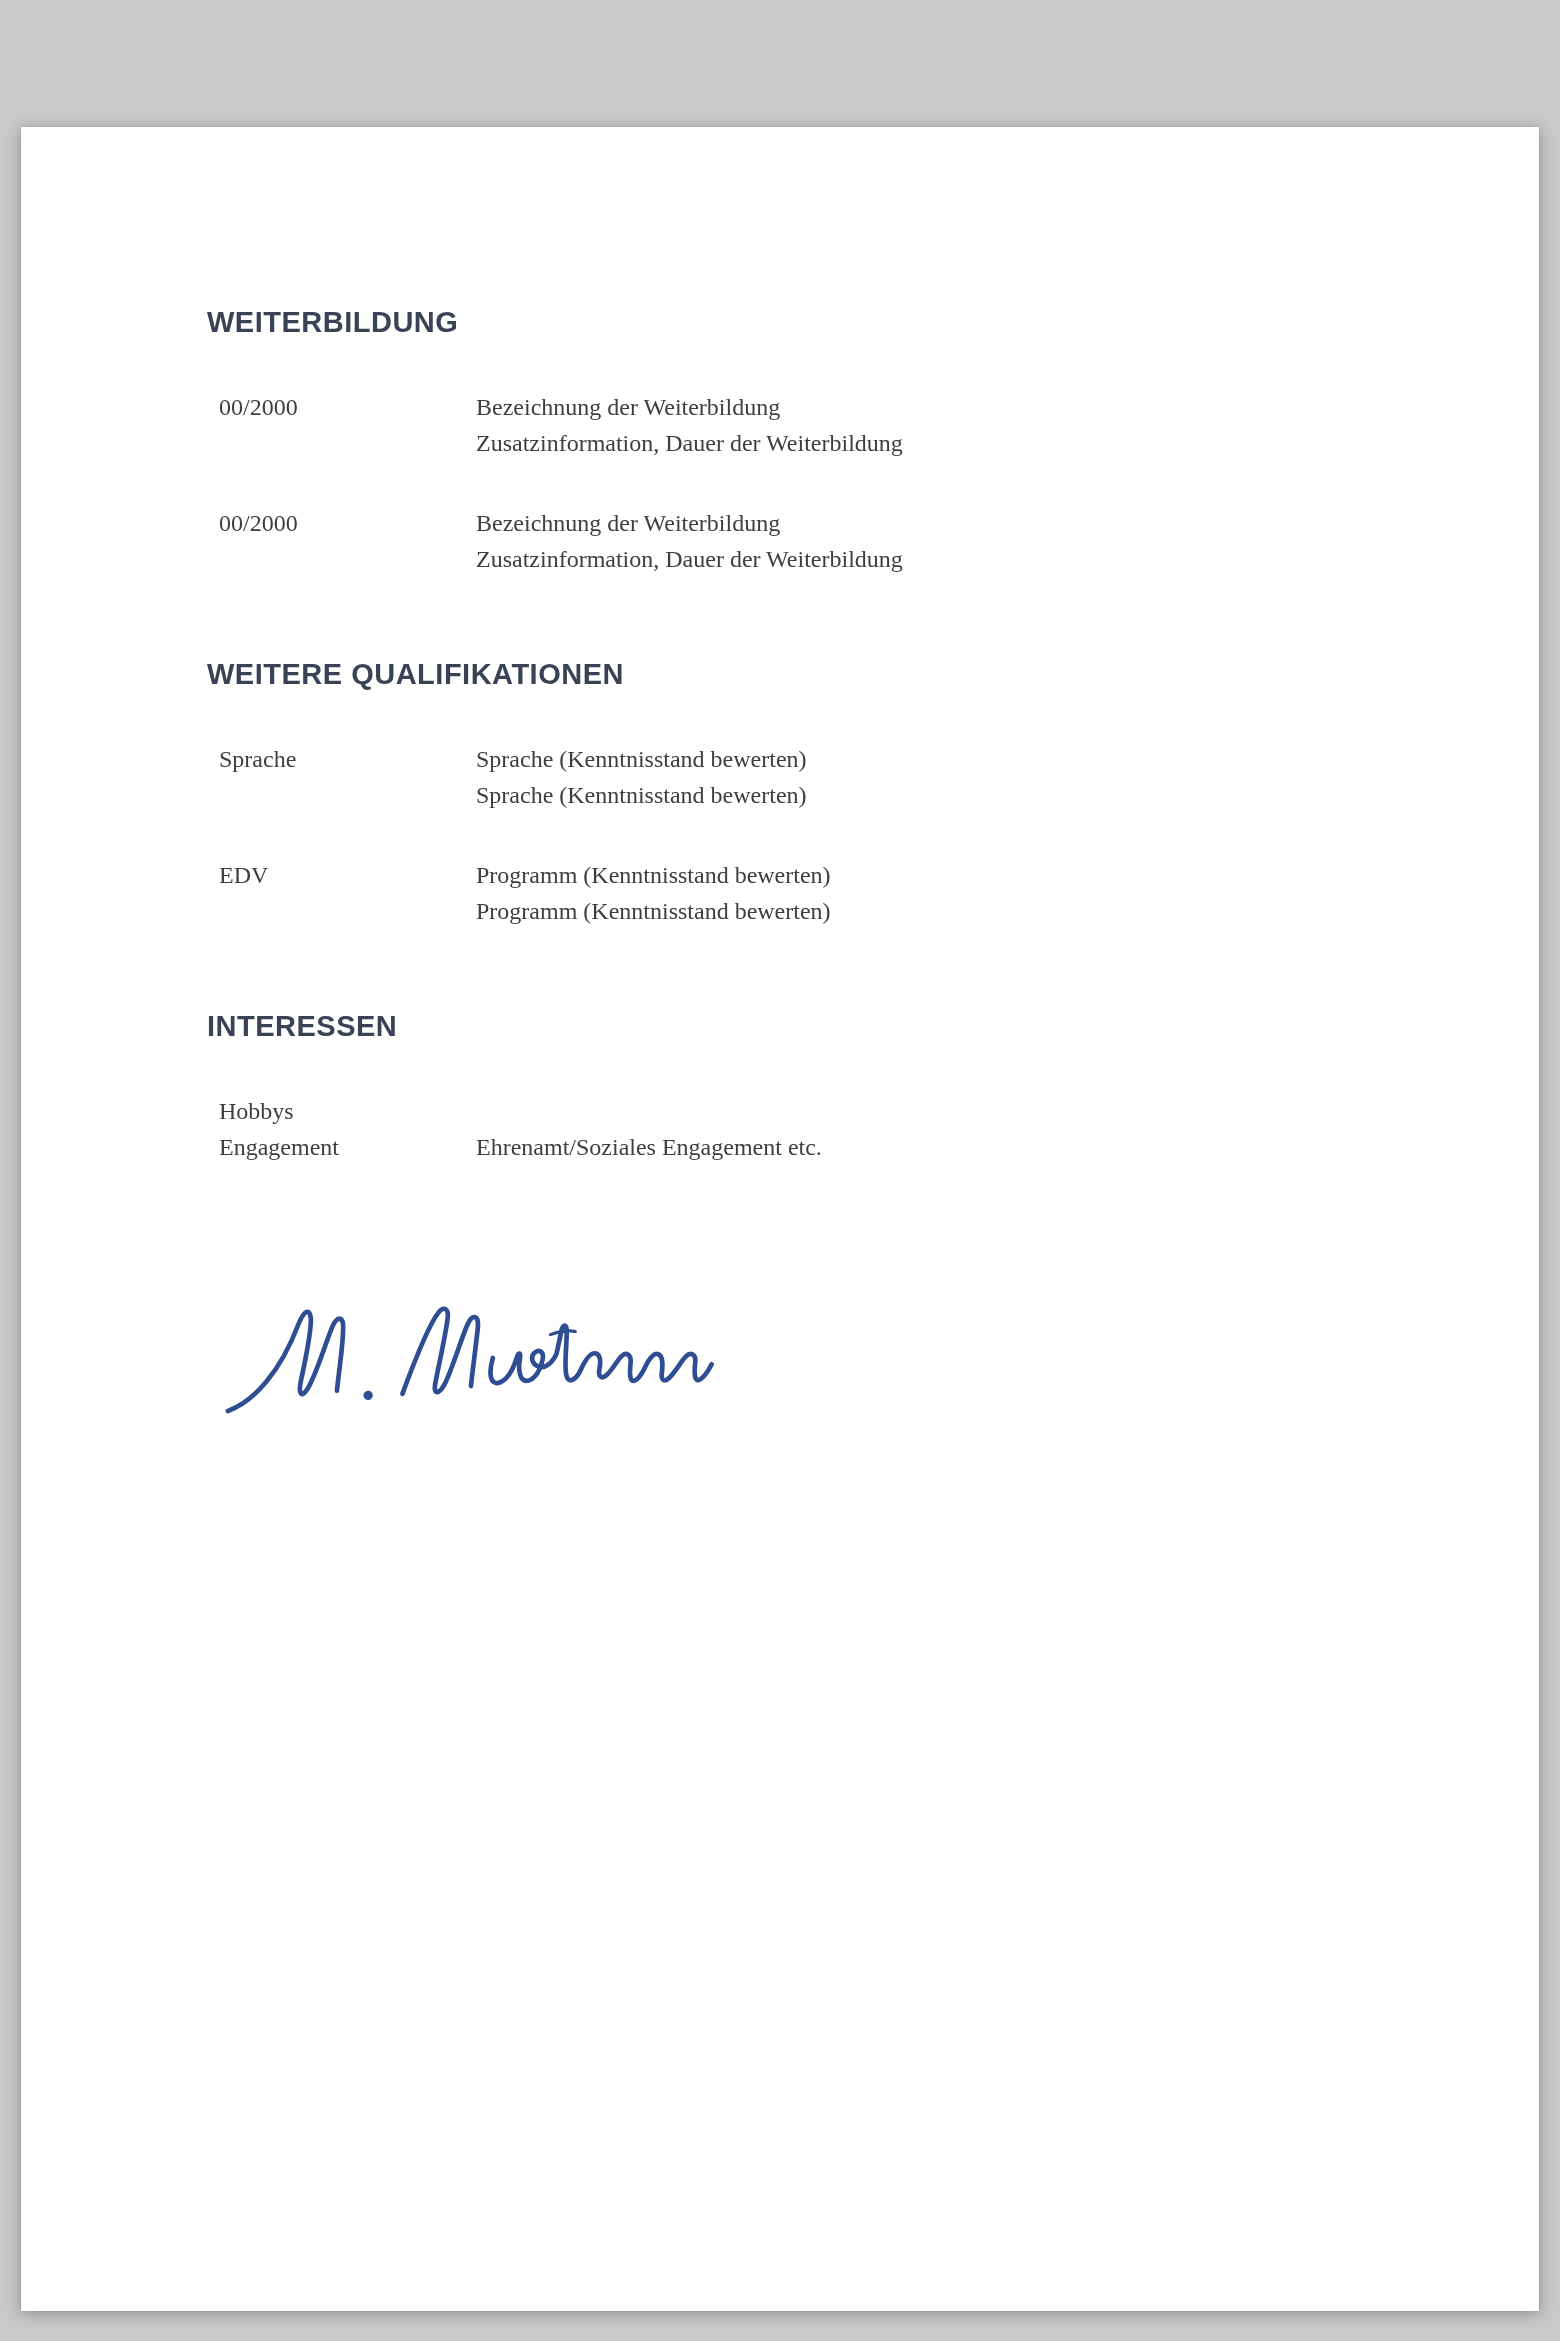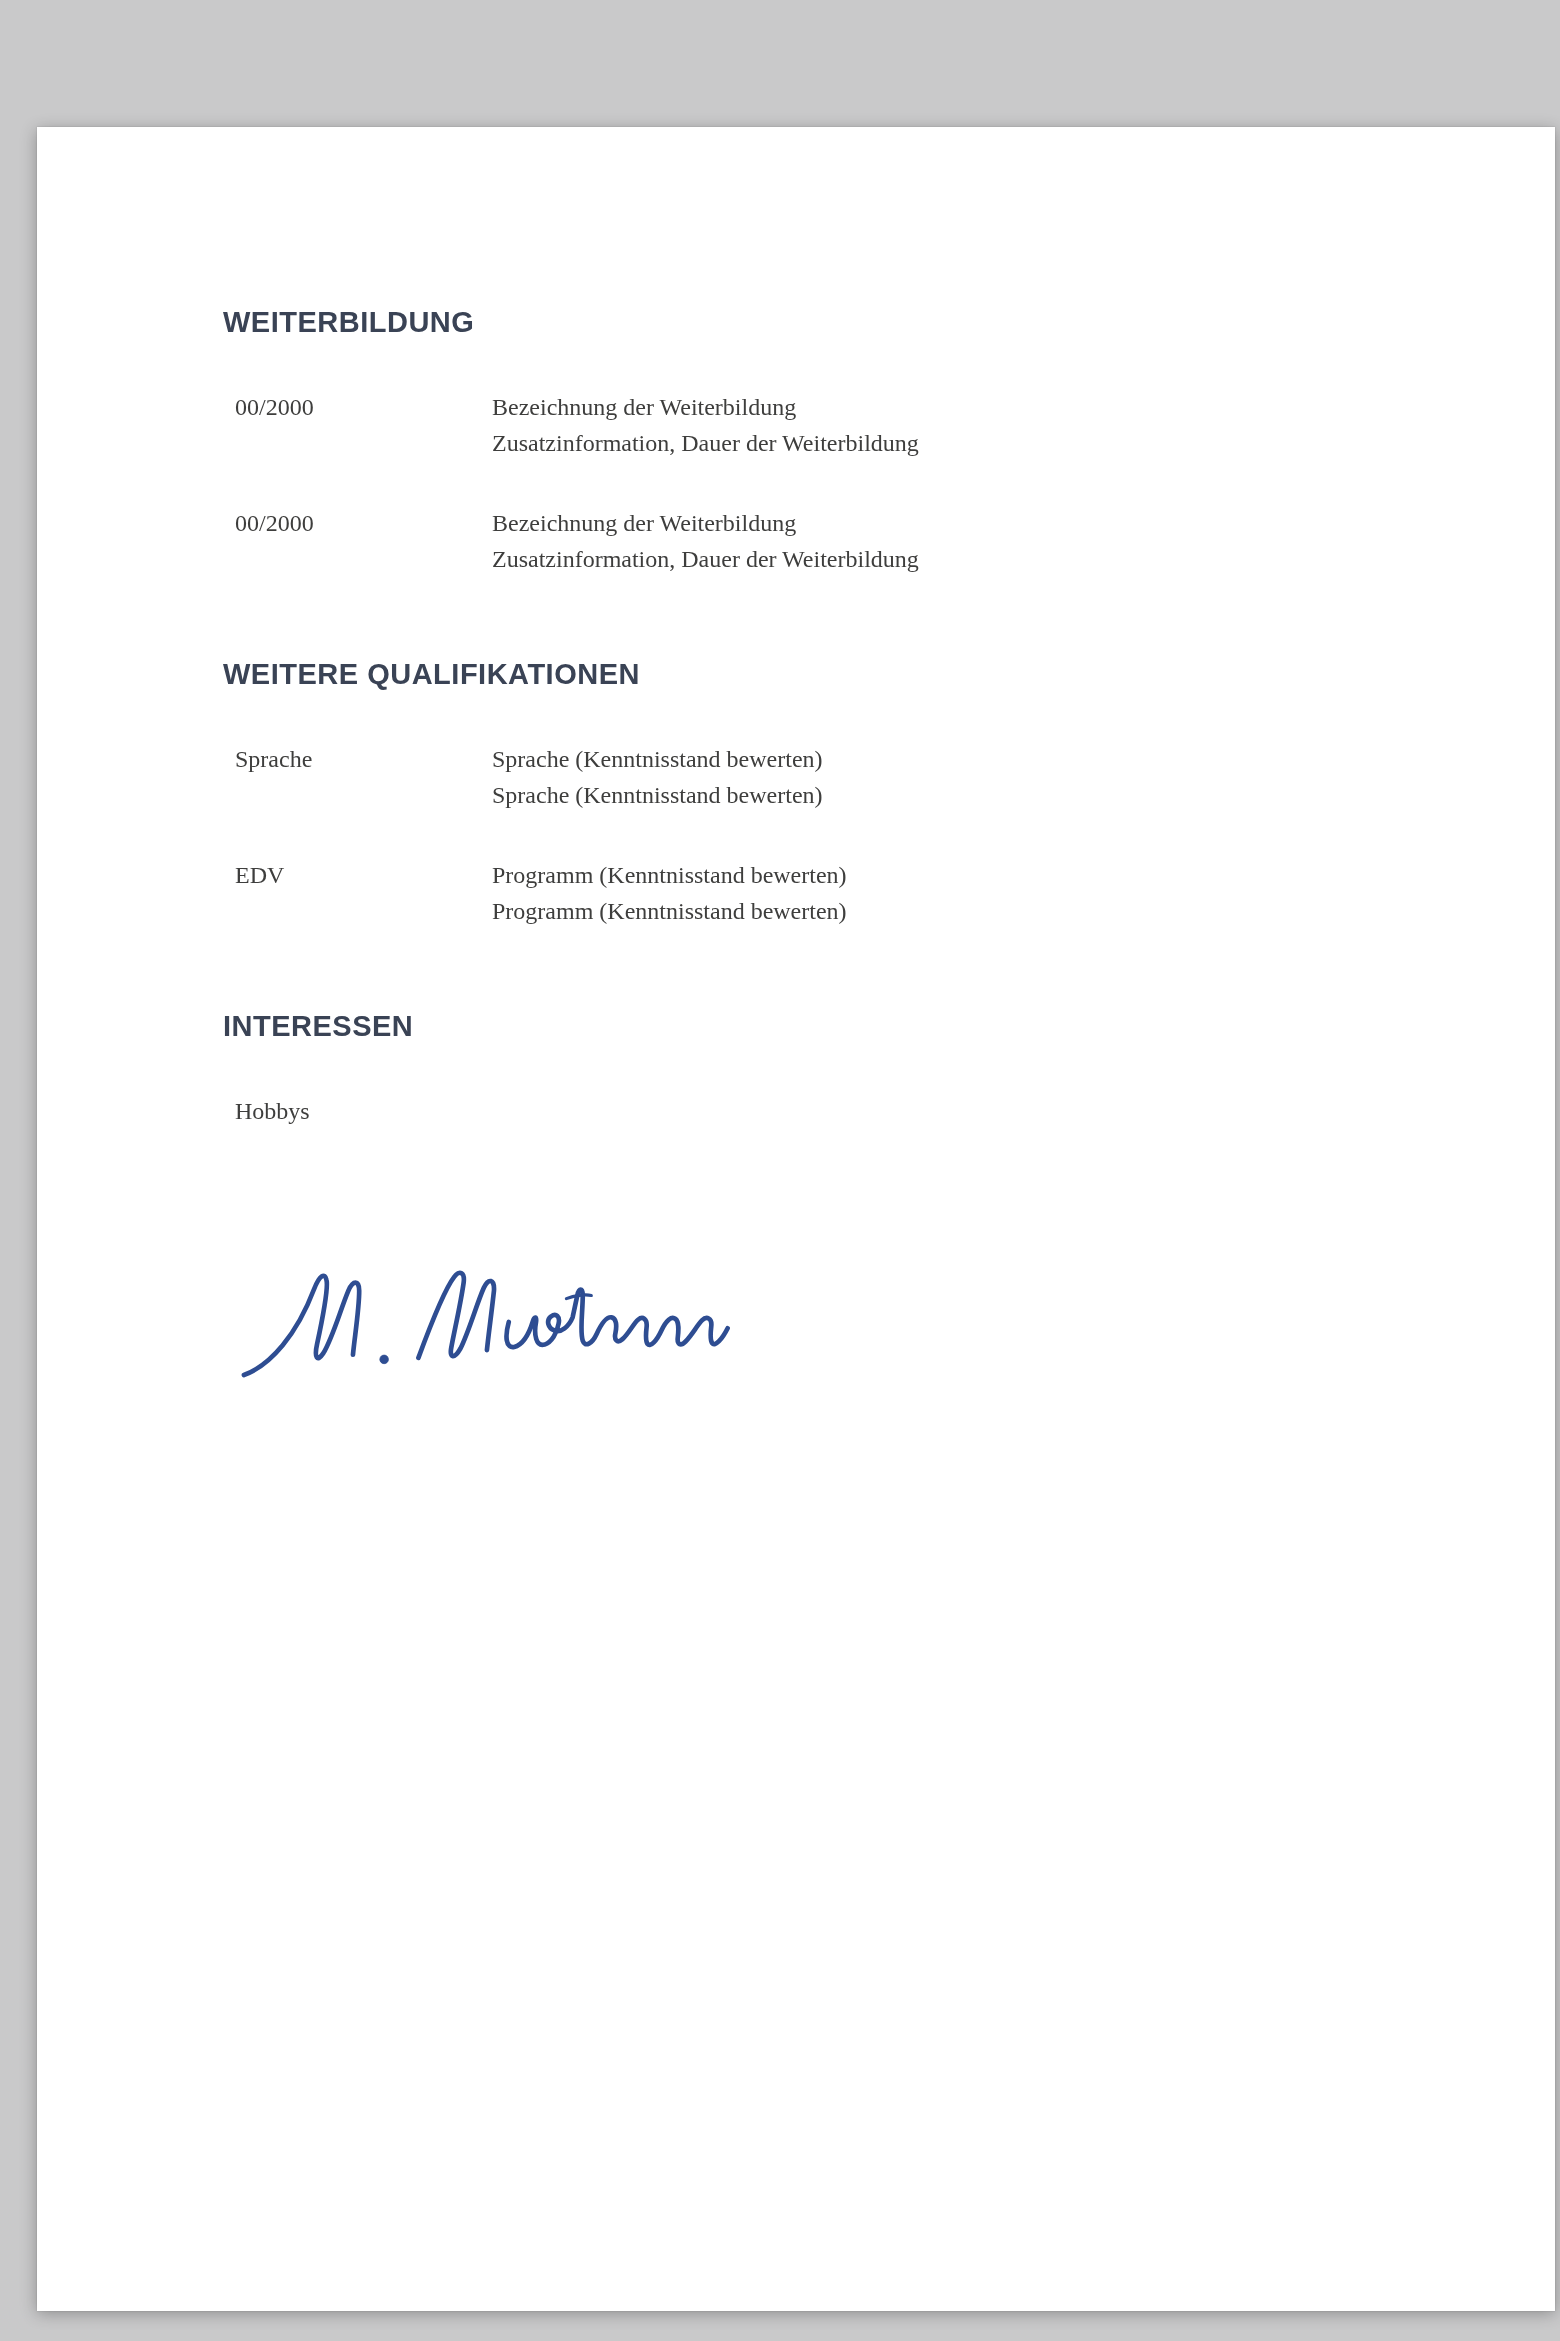--- a/index.html
+++ b/index.html
@@ -14,21 +14,21 @@
   body {
     width: 1560px;
     height: 2342px;
     background: var(--background);
     font-family: "Liberation Serif", "DejaVu Serif", serif;
     position: relative;
     overflow: hidden;
   }
   .page {
     position: absolute;
-    left: 37px;
+    left: 21px;
     top: 127px;
     width: 1518px;
     height: 2184px;
     background: var(--paper);
     box-shadow: 0 3.1px 15.6px rgba(0,0,0,0.30), 0 0 1.6px rgba(0,0,0,0.18);
   }
   .content {
     padding: 178px 187px 0 186px;
     color: var(--text);
     font-size: 24px;
@@ -96,20 +96,26 @@
           <div>Programm (Kenntnisstand bewerten)</div>
         </div>
       </div>
     </section>
 
     <section class="section">
       <h2 class="section-title">INTERESSEN</h2>
       <div class="row first">
         <div class="row-label">Hobbys</div>
       </div>
+      <div class="row tight">
+        <div class="row-label">Engagement</div>
+        <div class="row-value">
+          <div>Ehrenamt/Soziales Engagement etc.</div>
+        </div>
+      </div>
     </section>
 
     <div class="closing">
     </div>
 
     <div class="signature-block">
       <svg width="499" height="148" viewBox="0 0 640 190">
         <title>M. Mustermann</title>
         <g fill="none" stroke-width="6" stroke-linecap="round" stroke-linejoin="round">
           <path d="M6 172 C 40 160, 74 120, 96 62 C 103 44, 110 40, 112 50 C 115 62, 106 104, 100 132 C 96 150, 100 156, 108 144 C 120 124, 130 88, 140 64 C 146 50, 154 50, 154 64 C 154 88, 148 124, 146 146"></path>

